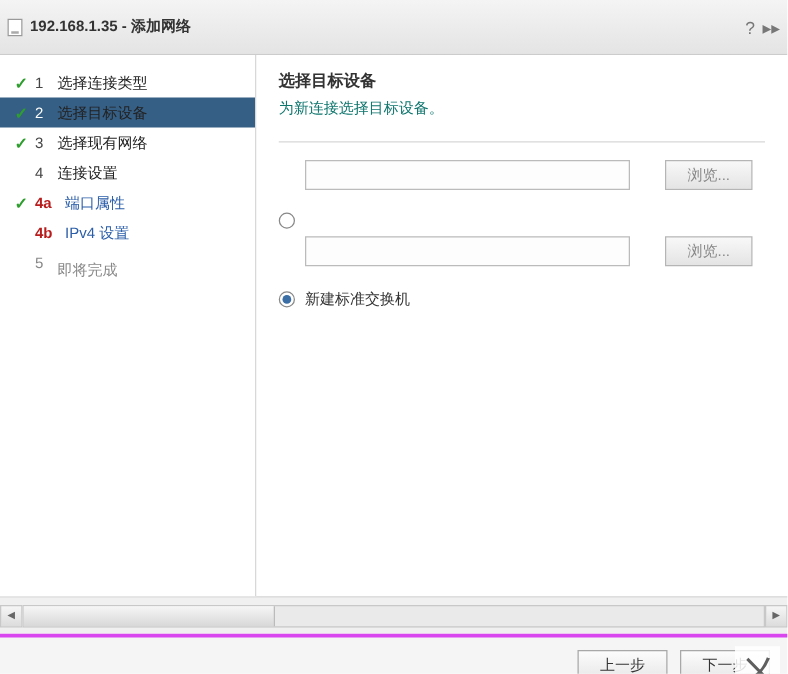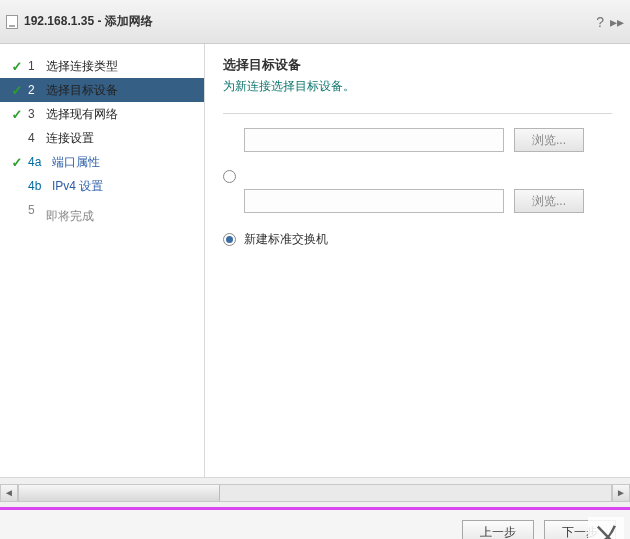--- a/index.html
+++ b/index.html
@@ -57,21 +57,21 @@
     width:14px; text-align:center;
     color:#2e9e2e;
     font-weight:bold;
     font-size:13px;
     margin-right:4px;
   }
   .step .num { width:18px; color:#444;}
   .step .lbl { color:#2b5ea8; }
   .step.sub { padding-left:40px; }
   .step.sub .lbl { color:#2b5ea8; }
-  .step.sub .num { width:24px; color:#0369a1;}
+  .step.sub .num { width:24px; color:#b91c1c;font-weight:bold;}
   .step.active {
     background:#365f85;
   }
   .step.active .lbl, .step.active .num { color:#fff; }
   .step.bold .lbl { font-weight:normal; color:#222;}
   .step.pending .lbl { color:#888;margin-top:12px; }
   .step.pending .num { color:#888;}
   .content {
     flex:1;
     padding: 12px 18px;
@@ -118,21 +118,21 @@
     background:#fdfdfd;
   }
   .browse-btn {
     width:70px;
     height:24px;
     background:linear-gradient(#f8f8f8,#e4e4e4);
     border:1px solid #b5b5b5;
     color:#888;
     font-size:12px;
     cursor:pointer;
-    display:flex;align-items:center;justify-content:center;
+    display:flex;align-items:center;justify-content:center;margin-left:18px;
   }
   .hscroll-area {
     height:30px;
     border-top:1px solid #d8d8d8;
     background:#f0f0f0;
     display:flex;
     align-items:center;
   }
   .hscroll-track {
     flex:1;

